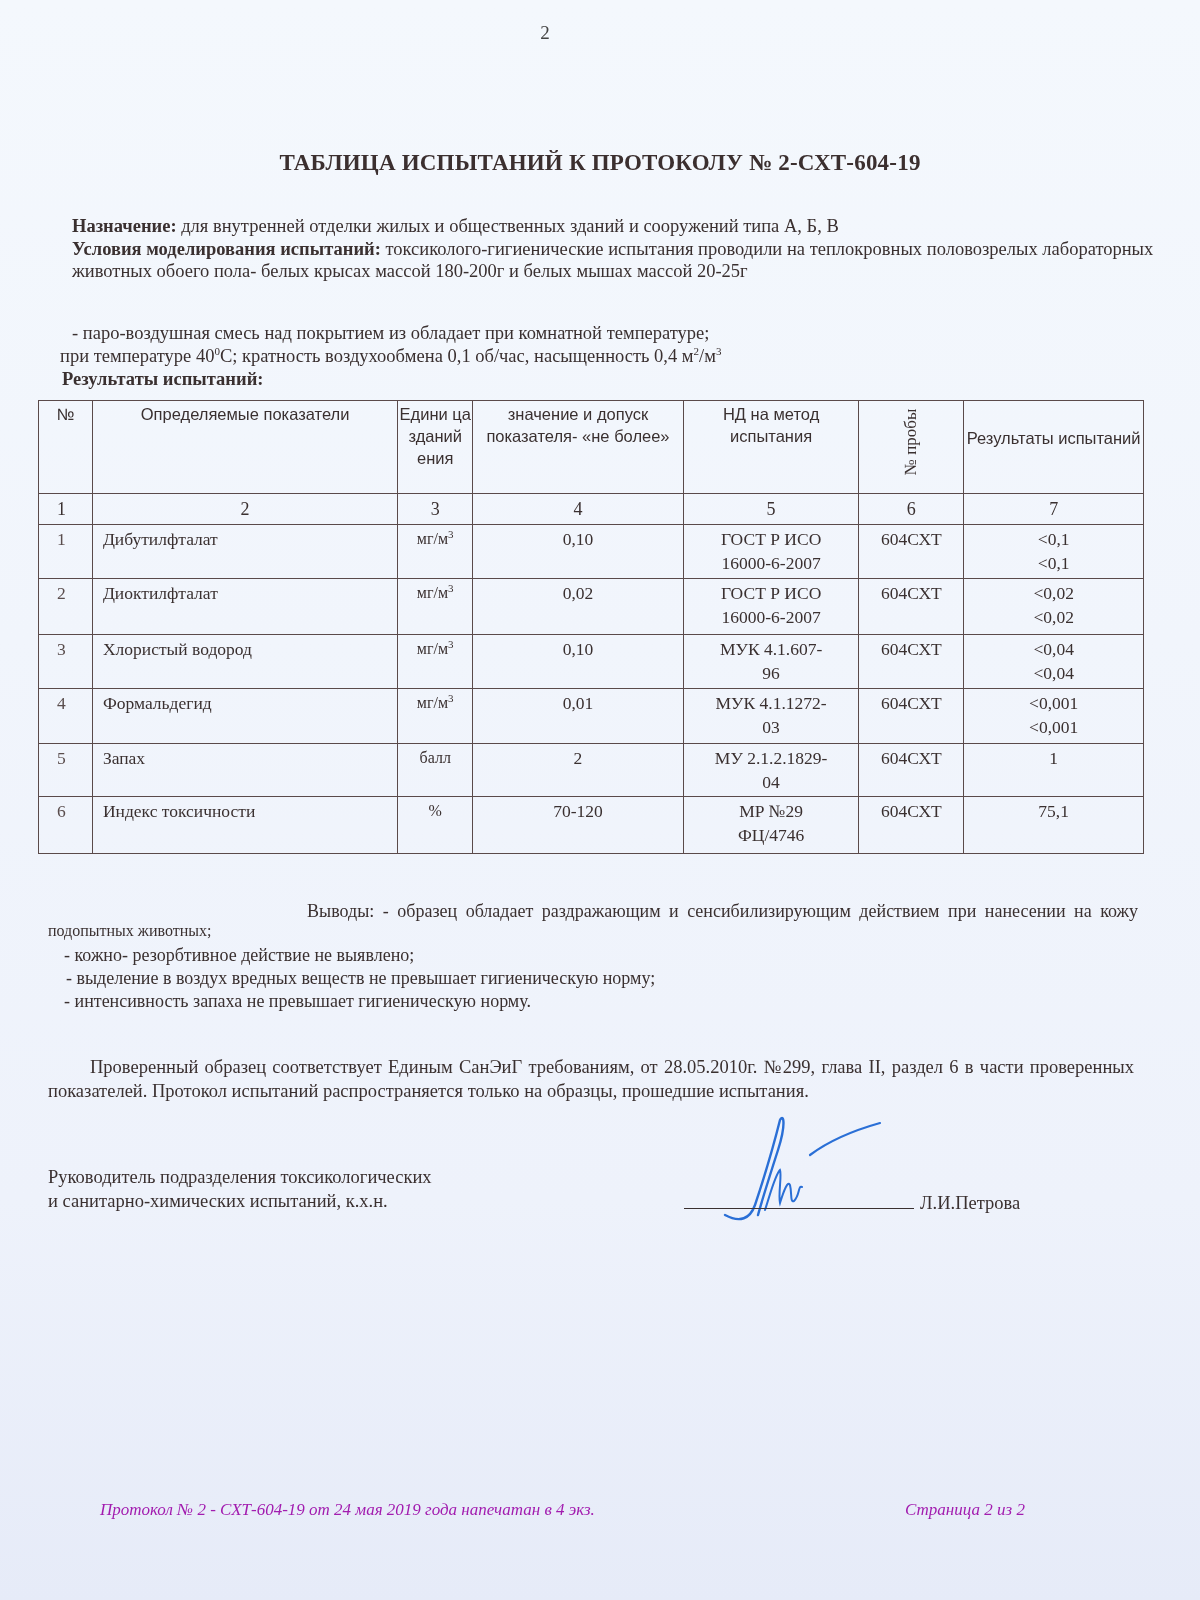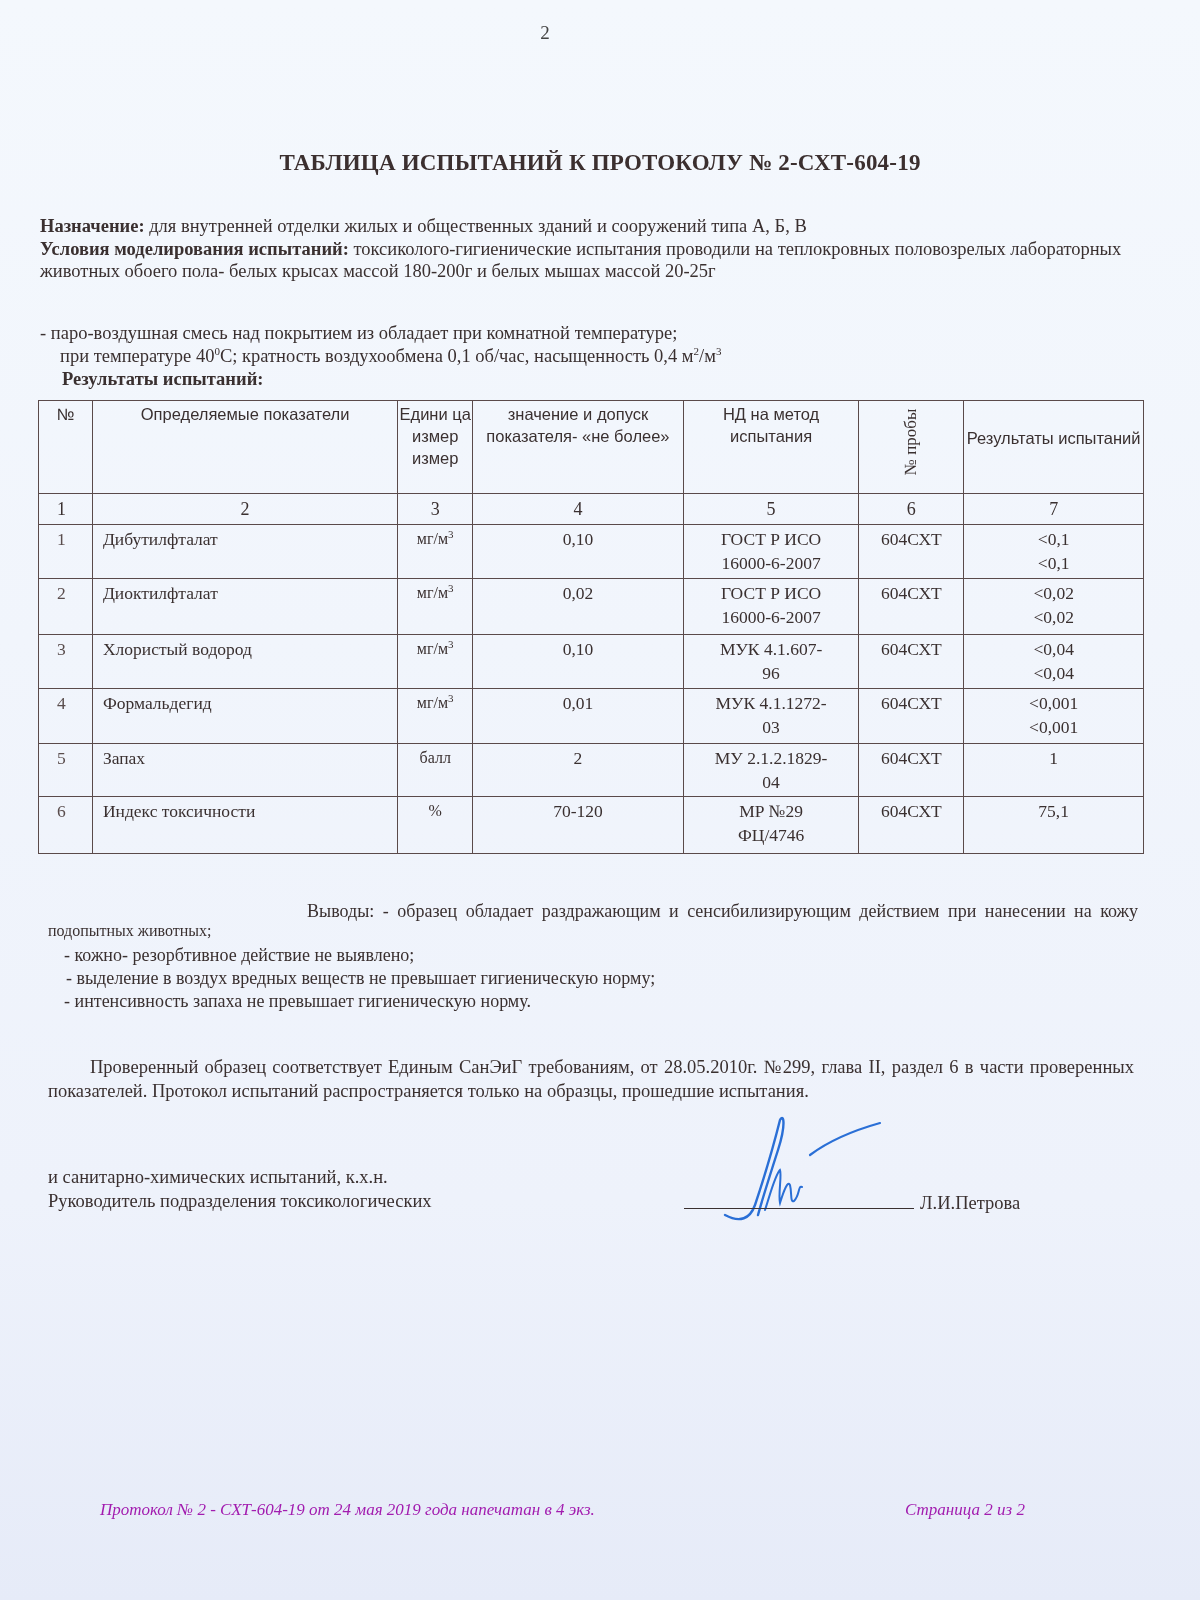--- a/index.html
+++ b/index.html
@@ -5,21 +5,21 @@
   html, body { margin: 0; padding: 0; }
   body {
     width: 1200px; height: 1600px; position: relative; overflow: hidden;
     background: linear-gradient(180deg, #f4f8fd 0%, #f1f5fc 40%, #eef2fb 75%, #e6ebf8 100%);
     color: #3a3030;
     font-family: "Liberation Serif", serif;
   }
   .abs { position: absolute; }
   .page-num { left: 0; width: 1090px; top: 22px; text-align: center; font-size: 19px; color: #444; }
   .title { left: 0; width: 1200px; top: 150px; text-align: center; font-size: 23px; font-weight: bold; letter-spacing: 0.2px; color: #3b2f2f; }
-  .para { left: 40px; width: 1110px; font-size: 18.5px; line-height: 22px; color: #3a3030; }
+  .para { left: 72px; width: 1110px; font-size: 18.5px; line-height: 22px; color: #3a3030; }
   .para b { font-weight: bold; }
   .p1 { top: 215px; }
   .p2 { top: 238px; }
   .p3 { top: 322px; }
   .p4 { top: 345px; left: 60px; }
   .p5 { top: 368px; left: 62px; font-weight: bold; }
   sup { font-size: 11px; vertical-align: super; line-height: 0; }
 
   table.res {
     position: absolute; left: 38px; top: 400px; width: 1106px;
@@ -79,21 +79,21 @@
   <span>при температуре 40</span><sup>0</sup><span>С;   кратность воздухообмена 0,1 об/час, насыщенность 0,4 м</span><sup>2</sup><span>/м</span><sup>3</sup>
 </div>
 
 <div class="abs para p5">Результаты испытаний:</div>
 
 <table class="res">
   <tbody>
       <tr class="hdr">
     <th class="c1">№</th>
     <th class="c2">Определяемые показатели</th>
-    <th class="c3">Едини ца измер измер</th>
+    <th class="c3">Едини ца зданий ения</th>
     <th class="c4">значение и допуск показателя- «не более»</th>
     <th class="c5">НД на метод испытания</th>
     <th class="c6"><span class="vert">№ пробы</span></th>
     <th class="c7">
           <div style="margin-top:24px">Результаты испытаний</div>
         </th>
   </tr>
   <tr class="nums">
     <td>1</td>
     <td>2</td>
@@ -200,22 +200,22 @@
 
 <div class="abs concl c-l1">Выводы:  -  образец     обладает   раздражающим   и  сенсибилизирующим  действием  при  нанесении  на  кожу</div>
 <div class="abs concl c-l2">подопытных животных;</div>
 <div class="abs concl c-l3">-   кожно- резорбтивное действие  не выявлено;</div>
 <div class="abs concl c-l4">- выделение в воздух вредных веществ не превышает гигиеническую норму;</div>
 <div class="abs concl c-l5">-  интенсивность запаха не превышает гигиеническую норму.</div>
 
 <div class="abs just j1">Проверенный образец соответствует Единым  СанЭиГ требованиям, от 28.05.2010г. №299,  глава II, раздел 6  в части проверенных показателей. Протокол испытаний распространяется только на образцы, прошедшие испытания.</div>
 
 <div class="abs sig1">
+  <div>Руководитель подразделения токсикологических</div>
   <div>и санитарно-химических испытаний, к.х.н.</div>
-  <div>Руководитель подразделения токсикологических</div>
 </div>
 
 <svg class="abs signature" width="200" height="110" viewBox="0 0 200 110">
   <path id="sigpath1" d="M5 100 C 20 108, 30 104, 35 90 C 45 60, 55 25, 60 5 C 64 -2, 66 10, 58 35 C 50 60, 42 85, 38 100" fill="none" stroke-width="2.4" stroke-linecap="round" stroke="#2a6fd6"></path>
   <path id="sigpath2" d="M45 95 C 50 80, 55 60, 60 55 C 62 60, 58 80, 60 88 C 64 75, 68 65, 70 70 C 72 78, 70 88, 74 86 C 80 80, 78 70, 82 72" fill="none" stroke-width="2" stroke-linecap="round" stroke="#2a6fd6"></path>
   <path id="sigpath3" d="M90 40 C 110 25, 135 15, 160 8" fill="none" stroke-width="2.2" stroke-linecap="round" stroke="#2a6fd6"></path>
 </svg>
 <div class="abs sig-line"></div>
 <div class="abs sig-name">Л.И.Петрова</div>
 

